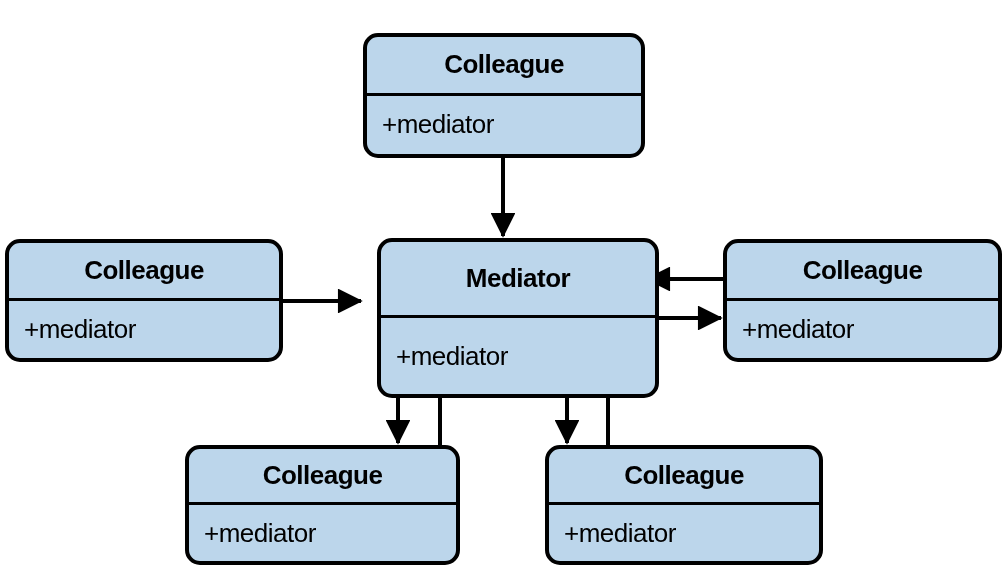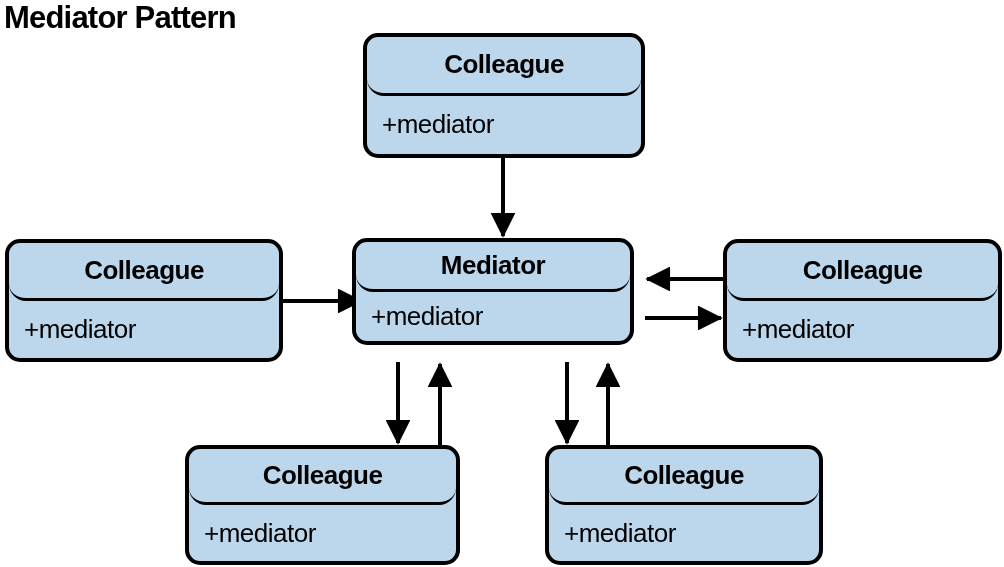--- a/index.html
+++ b/index.html
@@ -41,21 +41,20 @@
   .uml-header {
     flex: 0 0 50%;
     border-bottom: 3.5px solid var(--line-color);
     display: flex;
     align-items: center;
     justify-content: center;
     font-size: 26px;
     font-weight: bold;
     letter-spacing: -0.5px;
     color: #000;
-    border-radius: 17px;
   }
   .uml-attr {
     flex: 1 1 auto;
     display: flex;
     align-items: center;
     font-size: 26px;
     letter-spacing: -0.5px;
     color: #000;
     padding-left: 15px;
   }
@@ -65,21 +64,20 @@
     top: 0;
     width: 1004px;
     height: 567px;
     pointer-events: none;
   }
 </style>
 </head>
 <body>
 
 <div class="canvas">
-  <div class="diagram-title">Mediator Pattern</div>
 
   <svg class="arrows-layer" width="1004" height="567" viewBox="0 0 1004 567" xmlns="http://www.w3.org/2000/svg">
     <defs>
       <marker id="arrowhead" viewBox="0 0 10 10" refX="9.3" refY="5" markerWidth="6.8" markerHeight="6.2" orient="auto-start-reverse">
         <path d="M 0 0 L 10 5 L 0 10 z" fill="#000000"></path>
       </marker>
     </defs>
     <g>
         <line x1="503" y1="158" x2="503" y2="236" stroke="#000000" stroke-width="4" marker-end="url(#arrowhead)"></line>
         <line x1="283" y1="301" x2="361" y2="301" stroke="#000000" stroke-width="4" marker-end="url(#arrowhead)"></line>
@@ -92,21 +90,21 @@
       </g>
   </svg>
 <div class="uml-box" style="left: 363px; top: 33px; width: 282px; height: 125px;">
       <div class="uml-header">Colleague</div>
       <div class="uml-attr">+mediator</div>
     </div>
     <div class="uml-box" style="left: 5px; top: 239px; width: 278px; height: 123px;">
       <div class="uml-header">Colleague</div>
       <div class="uml-attr">+mediator</div>
     </div>
-    <div class="uml-box" style="left: 352px; top: 238px; width: 282px; height: 107px;">
+    <div class="uml-box" style="left: 377px; top: 238px; width: 282px; height: 160px;">
       <div class="uml-header">Mediator</div>
       <div class="uml-attr">+mediator</div>
     </div>
     <div class="uml-box" style="left: 723px; top: 239px; width: 279px; height: 123px;">
       <div class="uml-header">Colleague</div>
       <div class="uml-attr">+mediator</div>
     </div>
     <div class="uml-box" style="left: 185px; top: 445px; width: 275px; height: 120px;">
       <div class="uml-header">Colleague</div>
       <div class="uml-attr">+mediator</div>

